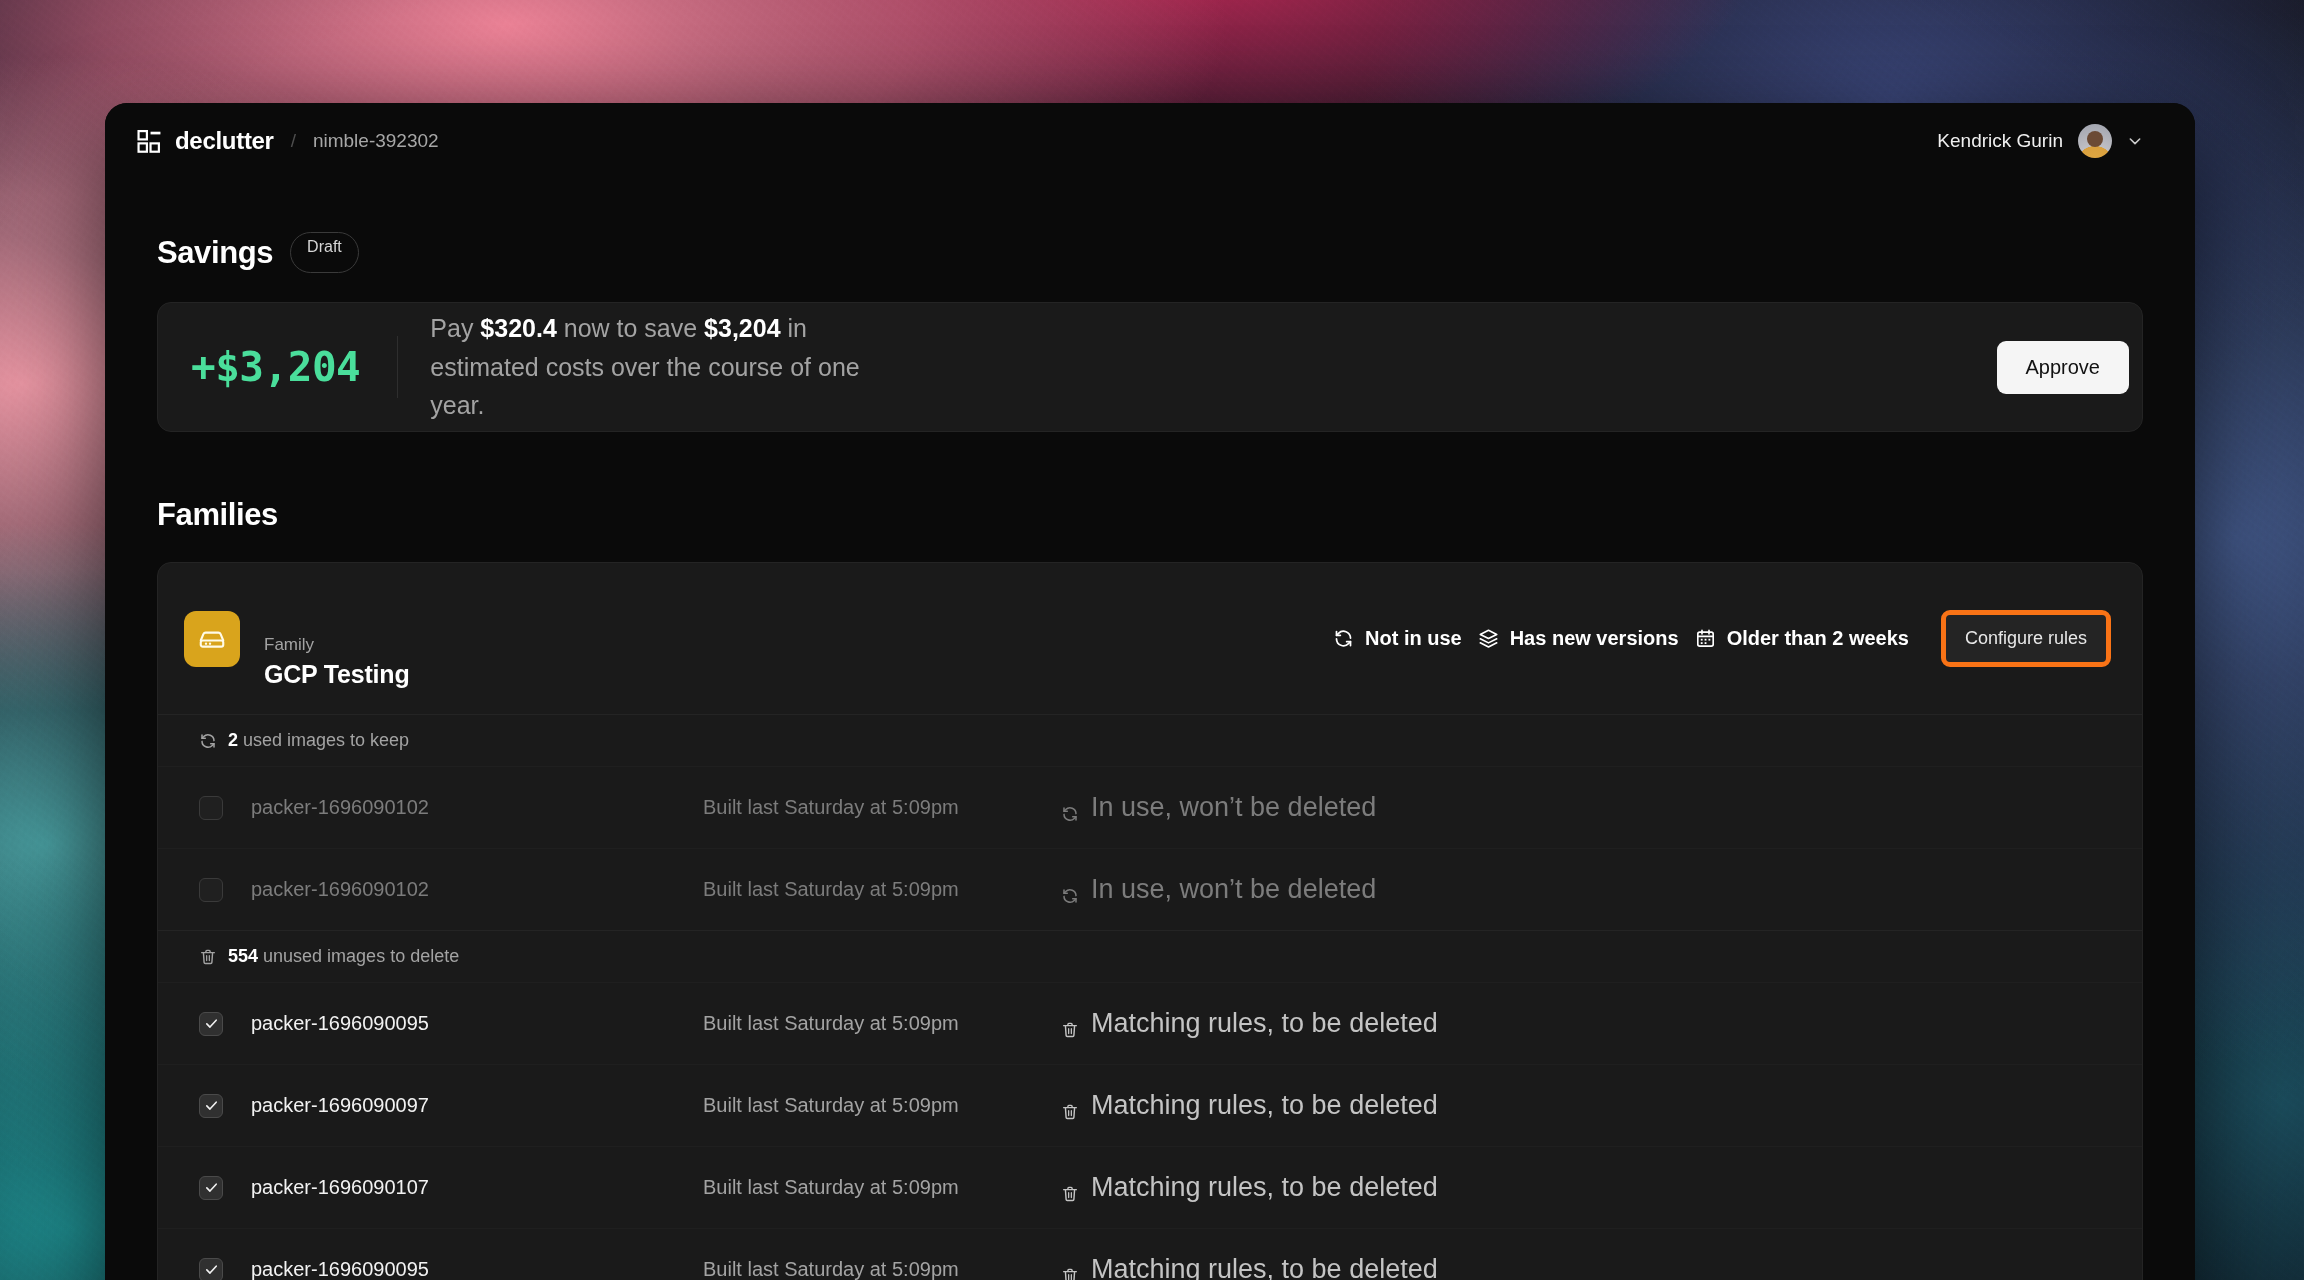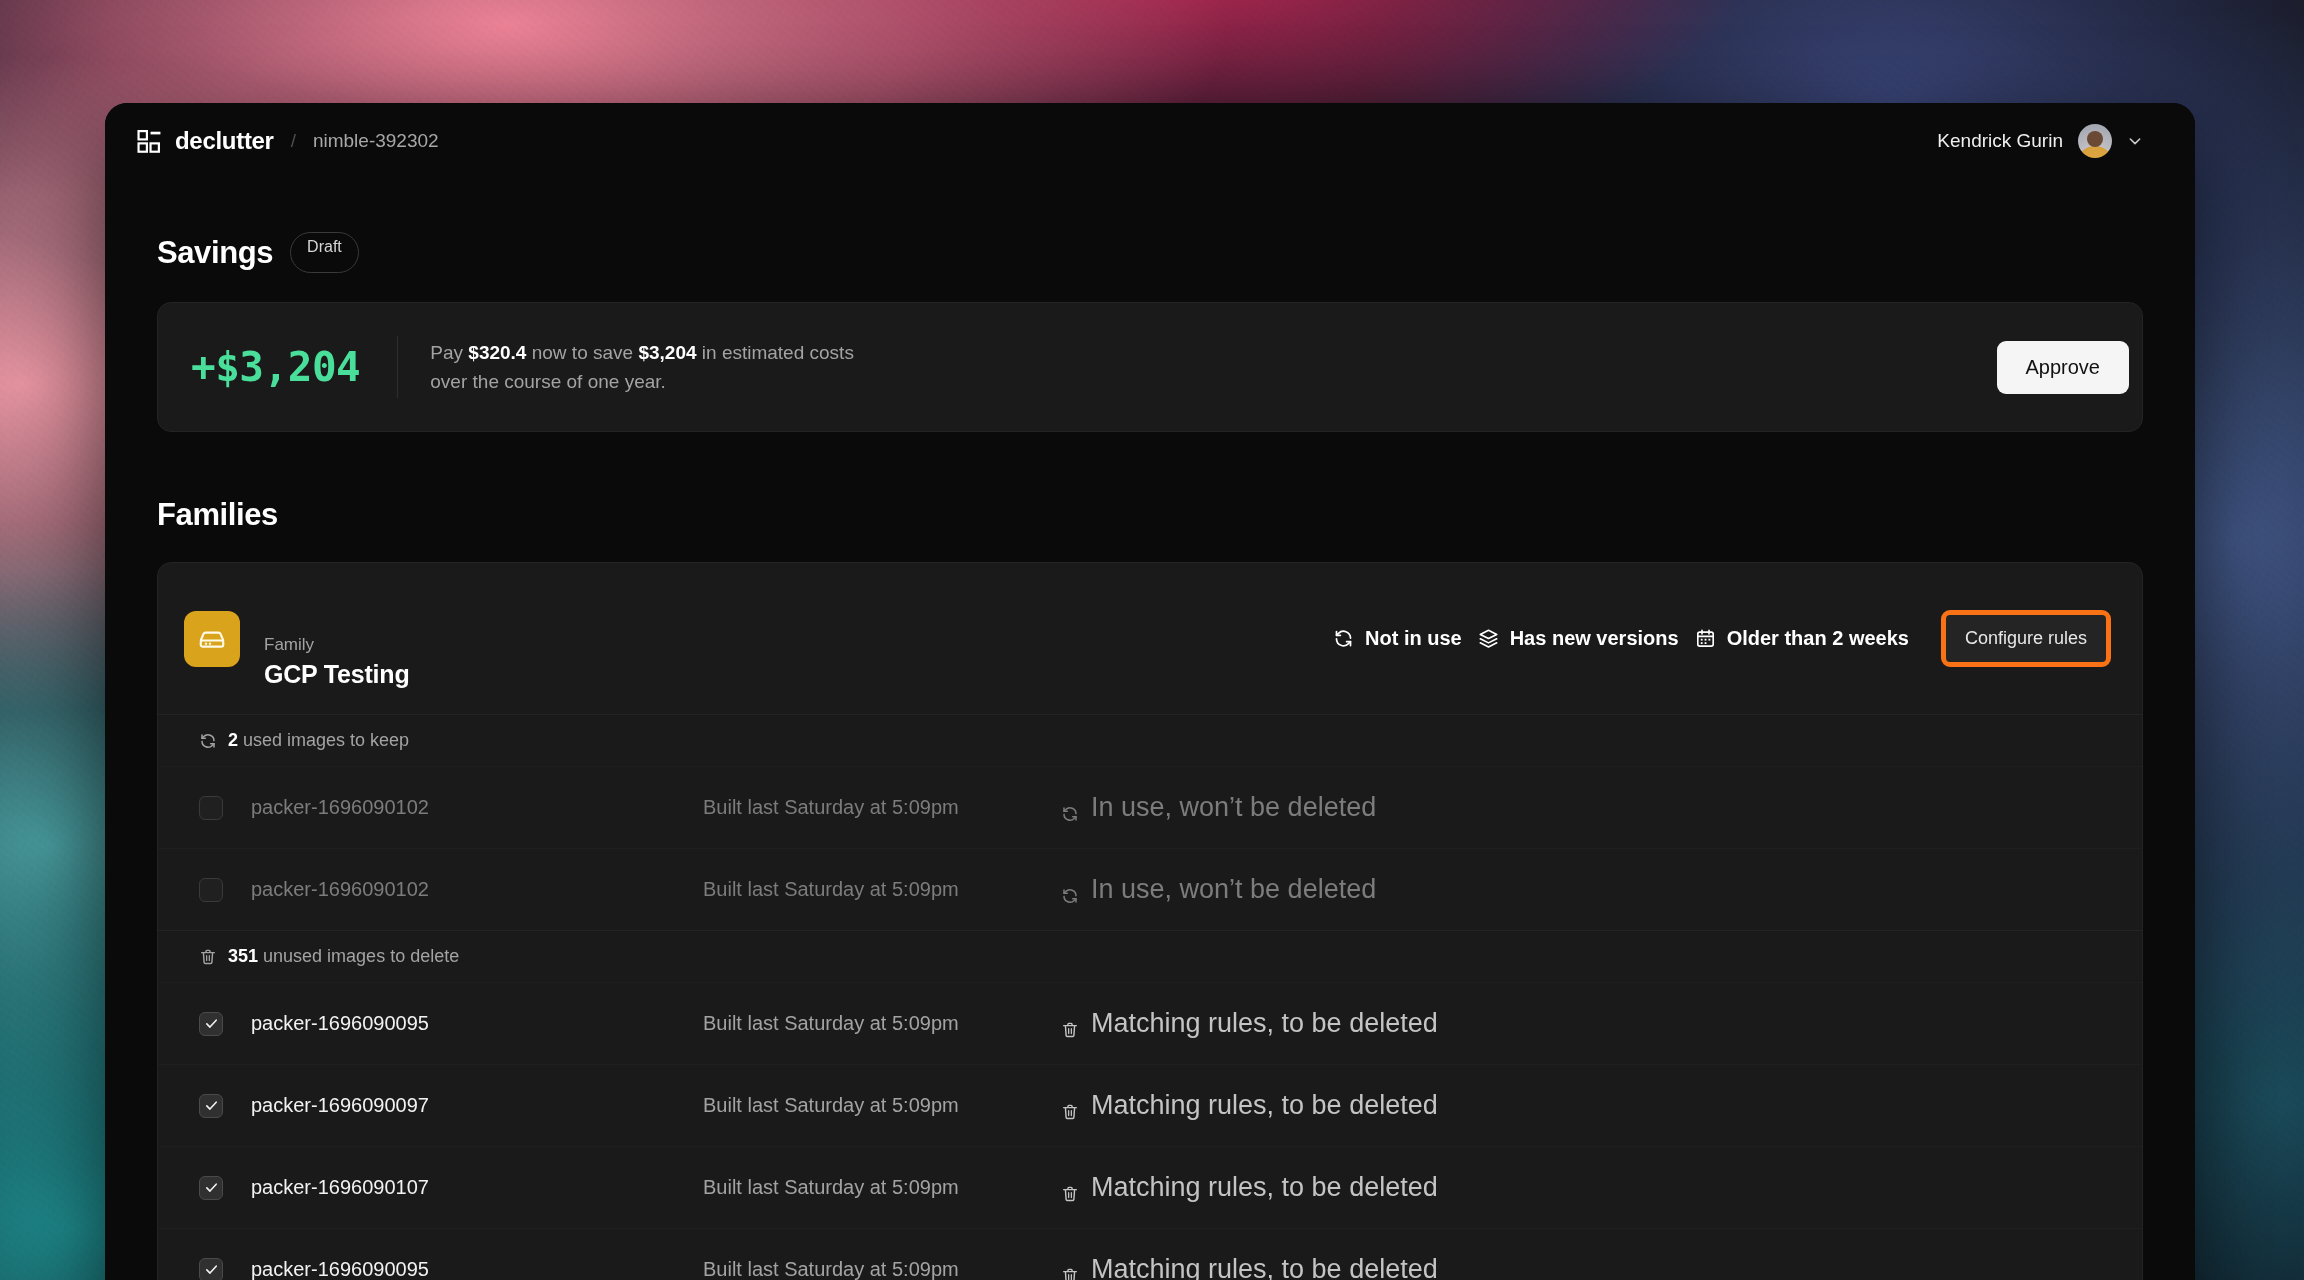--- a/index.html
+++ b/index.html
@@ -166,21 +166,21 @@
     white-space: pre;
   }
   .v-divider {
     width: 1px;
     height: 62px;
     background: #2e2e2e;
     margin: 0 32px 0 37px;
   }
   .savings-copy {
     color: #a3a3a3;
-    font-size: 19px;
+    font-size: 25px;
     line-height: 1.55;
     max-width: 430px;
   }
   .savings-copy b { color: #ffffff; font-weight: 700; }
   .savings-spacer { flex: 1; }
   .btn-primary {
     background: #f5f5f5;
     color: #111111;
     border: none;
     border-radius: 9px;
@@ -462,21 +462,21 @@
               <span>In use, won’t be deleted</span>
             </span>
           </div>
           <div class="group-bar">
             <svg width="18" height="18" viewBox="0 0 24 24">
               <path d="M3.6 6.2h16.8" fill="none" stroke="#a3a3a3" stroke-width="1.9" stroke-linecap="round"></path>
               <path d="M9.2 6.2V4.5a1.3 1.3 0 011.3-1.3h3a1.3 1.3 0 011.3 1.3v1.7" fill="none" stroke="#a3a3a3" stroke-width="1.9" stroke-linejoin="round"></path>
               <path d="M5.9 6.2l.9 13a1.6 1.6 0 001.6 1.5h7.2a1.6 1.6 0 001.6-1.5l.9-13" fill="none" stroke="#a3a3a3" stroke-width="1.9" stroke-linejoin="round"></path>
               <path d="M10.2 10.2v6.6M13.8 10.2v6.6" fill="none" stroke="#a3a3a3" stroke-width="1.7" stroke-linecap="round"></path>
             </svg>
-            <span><b>351</b> unused images to delete</span>
+            <span><b>554</b> unused images to delete</span>
           </div>
           <div class="img-row row-active">
             <span class="cbox checked">
               <svg width="15" height="15" viewBox="0 0 24 24">
                 <path d="M4.5 12.6l5 5.1 10-11" fill="none" stroke="#f0f0f0" stroke-width="2.6" stroke-linecap="round" stroke-linejoin="round"></path>
               </svg>
             </span>
             <span class="img-name">packer-1696090095</span>
             <span class="img-built">Built last Saturday at 5:09pm</span>
             <span class="img-status">

